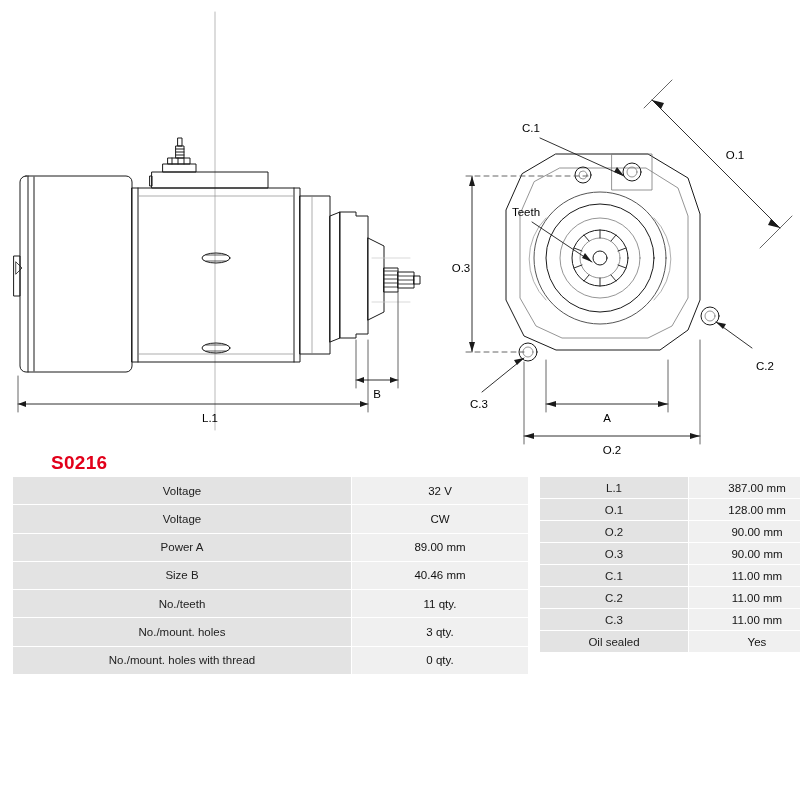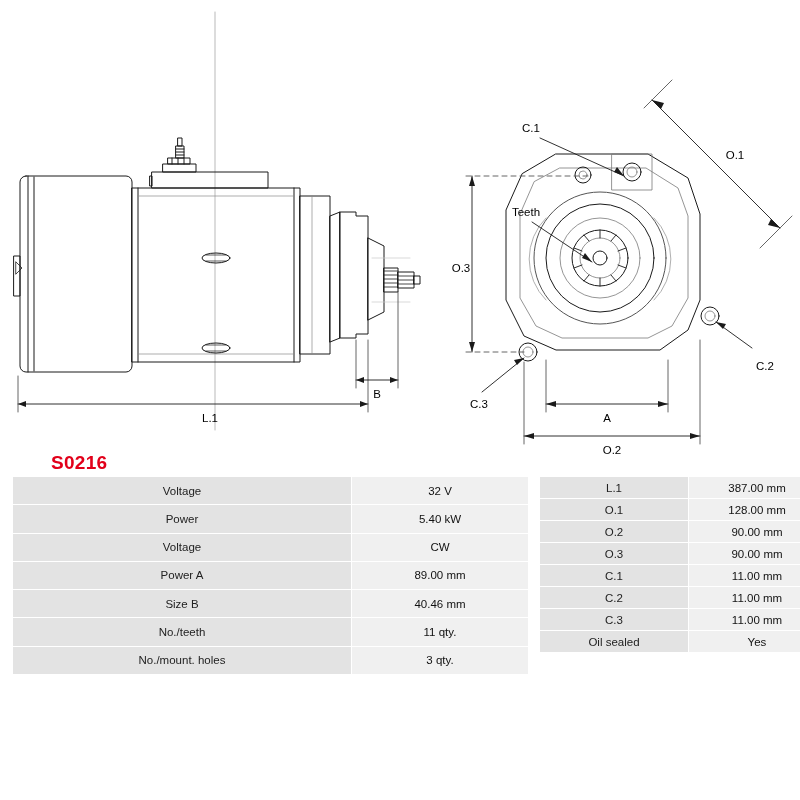--- a/index.html
+++ b/index.html
@@ -290,42 +290,42 @@
   <div class="part-title">S0216</div>
 
   <div class="tables">
     <table class="spec left">
       <tbody>
         <tr>
           <td class="label">Voltage</td>
           <td class="value">32 V</td>
         </tr>
         <tr>
-          <td class="label">Power</td>
-          <td class="value">5.40 kW</td>
-        </tr>
-        <tr>
           <td class="label">Voltage</td>
           <td class="value">CW</td>
         </tr>
         <tr>
           <td class="label">Power A</td>
           <td class="value">89.00 mm</td>
         </tr>
         <tr>
           <td class="label">Size B</td>
           <td class="value">40.46 mm</td>
         </tr>
         <tr>
           <td class="label">No./teeth</td>
           <td class="value">11 qty.</td>
         </tr>
         <tr>
           <td class="label">No./mount. holes</td>
           <td class="value">3 qty.</td>
+        </tr>
+        <tr>
+          <td class="label">No./mount. holes with thread</td>
+          <td class="value">0 qty.</td>
         </tr>
       </tbody>
     </table>
 
     <table class="spec right">
       <tbody>
         <tr>
           <td class="label">L.1</td>
           <td class="value">387.00 mm</td>
         </tr>

